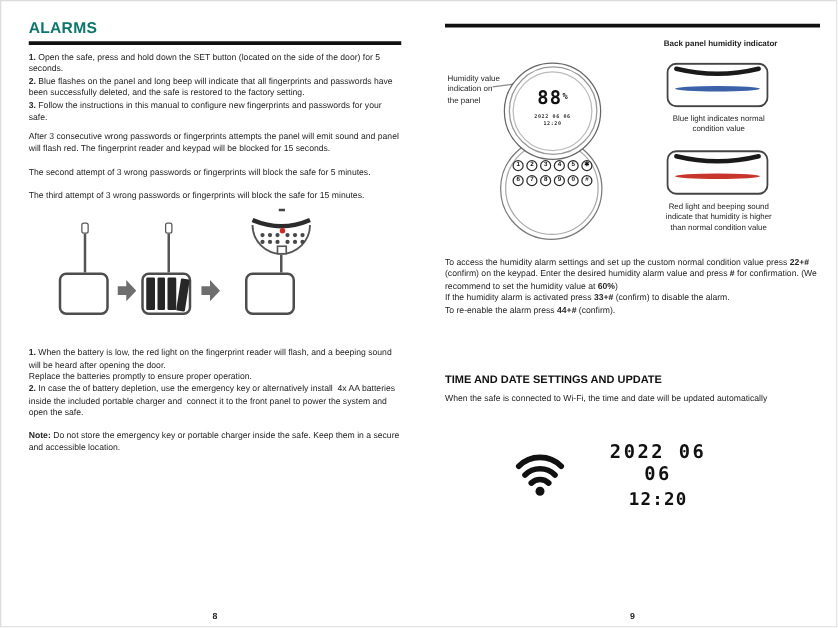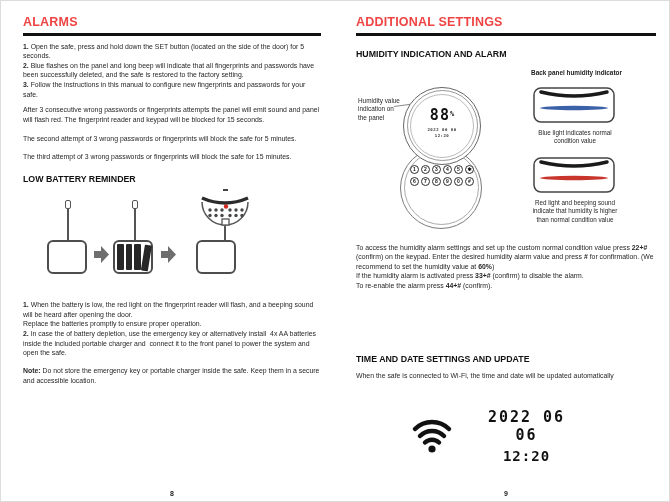--- a/index.html
+++ b/index.html
@@ -1,21 +1,21 @@
 <!DOCTYPE html>
 <html><head>
 <meta charset="utf-8">
 <style>
   html,body{margin:0;padding:0;background:#fff;}
   .sheet{position:relative;width:670px;height:502px;background:#fff;border:1px solid #dcdcdc;
          box-sizing:border-box;font-family:"Liberation Sans",sans-serif;color:#1b1b1b;overflow:hidden;}
   .page{position:absolute;top:14px;bottom:4px;}
   .page.left{left:22px;width:298px;}
   .page.right{left:355px;width:300px;}
-  h1{margin:0;font-size:12.5px;font-weight:800;letter-spacing:.2px;color:#ef4444;}
+  h1{margin:0;font-size:12.5px;font-weight:800;letter-spacing:.2px;color:#0f766e;}
   .rule{height:2.5px;background:#111;margin-top:4px;}
   h2{margin:0;font-size:8.8px;font-weight:800;color:#111;}
   p,.rich{margin:0;font-size:6.9px;line-height:1.4;color:#262626;}
   .rich{white-space:pre-wrap;}
   .b{font-weight:bold;}
   .pagenum{position:absolute;bottom:0;left:0;right:0;text-align:center;font-size:7px;font-weight:bold;}
   .fig{position:relative;text-decoration:underline;}
   .abs{position:absolute;}
   
   .boxsq{position:absolute;width:40px;height:34px;border:2px solid #4d4d4d;border-radius:6px;background:#fff;box-sizing:border-box;}
@@ -58,21 +58,20 @@
     <div class="rule"></div>
 
     <div class="rich" style="margin-top:6px"><span class="b">1.</span><span> Open the safe, press and hold down the SET button (located on the side of the door) for 5 seconds.
 </span><span class="b">2.</span><span> Blue flashes on the panel and long beep will indicate that all fingerprints and passwords have been successfully deleted, and the safe is restored to the factory setting.
 </span><span class="b">3.</span><span> Follow the instructions in this manual to configure new fingerprints and passwords for your safe.</span></div>
 
     <p style="margin-top:6px">After 3 consecutive wrong passwords or fingerprints attempts the panel will emit sound and panel will flash red. The fingerprint reader and keypad will be blocked for 15 seconds.</p>
     <p style="margin-top:9px">The second attempt of 3 wrong passwords or fingerprints will block the safe for 5 minutes.</p>
     <p style="margin-top:9px">The third attempt of 3 wrong passwords or fingerprints will block the safe for 15 minutes.</p>
 
-    <h2 style="margin-top:12px">LOW BATTERY REMINDER</h2>
 
     <div class="fig" style="height:108px;margin-top:4px">
 
       <div class="plug" style="left:42px;top:12px"></div>
       <div class="cable" style="left:44px;top:21px;height:31px"></div>
       <div class="boxsq" style="left:24px;top:52px"></div>
 
       <svg class="abs" style="left:71px;top:58px" width="15" height="17" viewBox="0 0 15 17">
         <polygon points="0,5 7,5 7,0 15,8.5 7,17 7,12 0,12" fill="#6e6e6e"></polygon>
       </svg>
@@ -119,24 +118,22 @@
 
     <div class="rich" style="margin-top:4px"><span class="b">1.</span><span> When the battery is low, the red light on the fingerprint reader will flash, and a beeping sound will be heard after opening the door.
 Replace the batteries promptly to ensure proper operation.
 </span><span class="b">2.</span><span> In case the of battery depletion, use the emergency key or alternatively install  4x AA batteries inside the included portable charger and  connect it to the front panel to power the system and open the safe.</span></div>
     <div class="rich" style="margin-top:8px"><span class="b">Note:</span><span> Do not store the emergency key or portable charger inside the safe. Keep them in a secure and accessible location.</span></div>
 
     <div class="pagenum">8</div>
   </section>
 
   <section class="page right">
-    <h1>ADDITIONAL SETTINGS</h1>
     <div class="rule"></div>
 
-    <h2 style="margin-top:13px">HUMIDITY INDICATION AND ALARM</h2>
 
     <div class="fig" style="height:182px">
       <div class="smalllabel abs" style="left:158px;top:10px;width:125px">Back panel humidity indicator</div>
 
       <div class="pointerlabel abs" style="left:2px;top:38px;width:60px">Humidity value
 indication on
 the panel</div>
       <div class="pline" style="left:38px;top:45px;width:30px"></div>
 
       <div class="dial" style="left:43px;top:28px">
@@ -180,21 +177,21 @@
       </svg>
       <div class="caption abs" style="left:153px;top:140px;width:132px">Red light and beeping sound
 indicate that humidity is higher
 than normal condition value</div>
     </div>
 
     <div class="rich" style="margin-top:2px;width:302px"><span>To access the humidity alarm settings and set up the custom normal condition value press </span><span class="b">22+#</span><span> (confirm) on the keypad. Enter the desired humidity alarm value and press </span><span class="b">#</span><span> for confirmation. (We recommend to set the humidity value at </span><span class="b">60%</span><span>)
 If the humidity alarm is activated press </span><span class="b">33+#</span><span> (confirm) to disable the alarm.
 To re-enable the alarm press </span><span class="b">44+#</span><span> (confirm).</span></div>
 
-    <h2 style="margin-top:63px">TIME AND DATE SETTINGS AND UPDATE</h2>
+    <h2 style="margin-top:44px">TIME AND DATE SETTINGS AND UPDATE</h2>
     <p style="margin-top:7px">When the safe is connected to Wi-Fi, the time and date will be updated automatically</p>
 
     <div class="fig" style="height:64px;margin-top:26px">
       <svg class="abs" style="left:52px;top:8px" width="48" height="40" viewBox="0 0 48 40">
         <path d="M7,15 A24,24 0 0 1 41,15" fill="none" stroke="#111" stroke-width="4.5" stroke-linecap="round"></path>
         <path d="M12,22 A17,17 0 0 1 36,22" fill="none" stroke="#111" stroke-width="4.5" stroke-linecap="round"></path>
         <path d="M17,28.5 A10,10 0 0 1 31,28.5" fill="none" stroke="#111" stroke-width="4.5" stroke-linecap="round"></path>
         <circle cx="24" cy="35" r="3.6" fill="#111"></circle>
       </svg>
       <div class="clock seg abs" style="left:118px;top:2px;width:105px">

